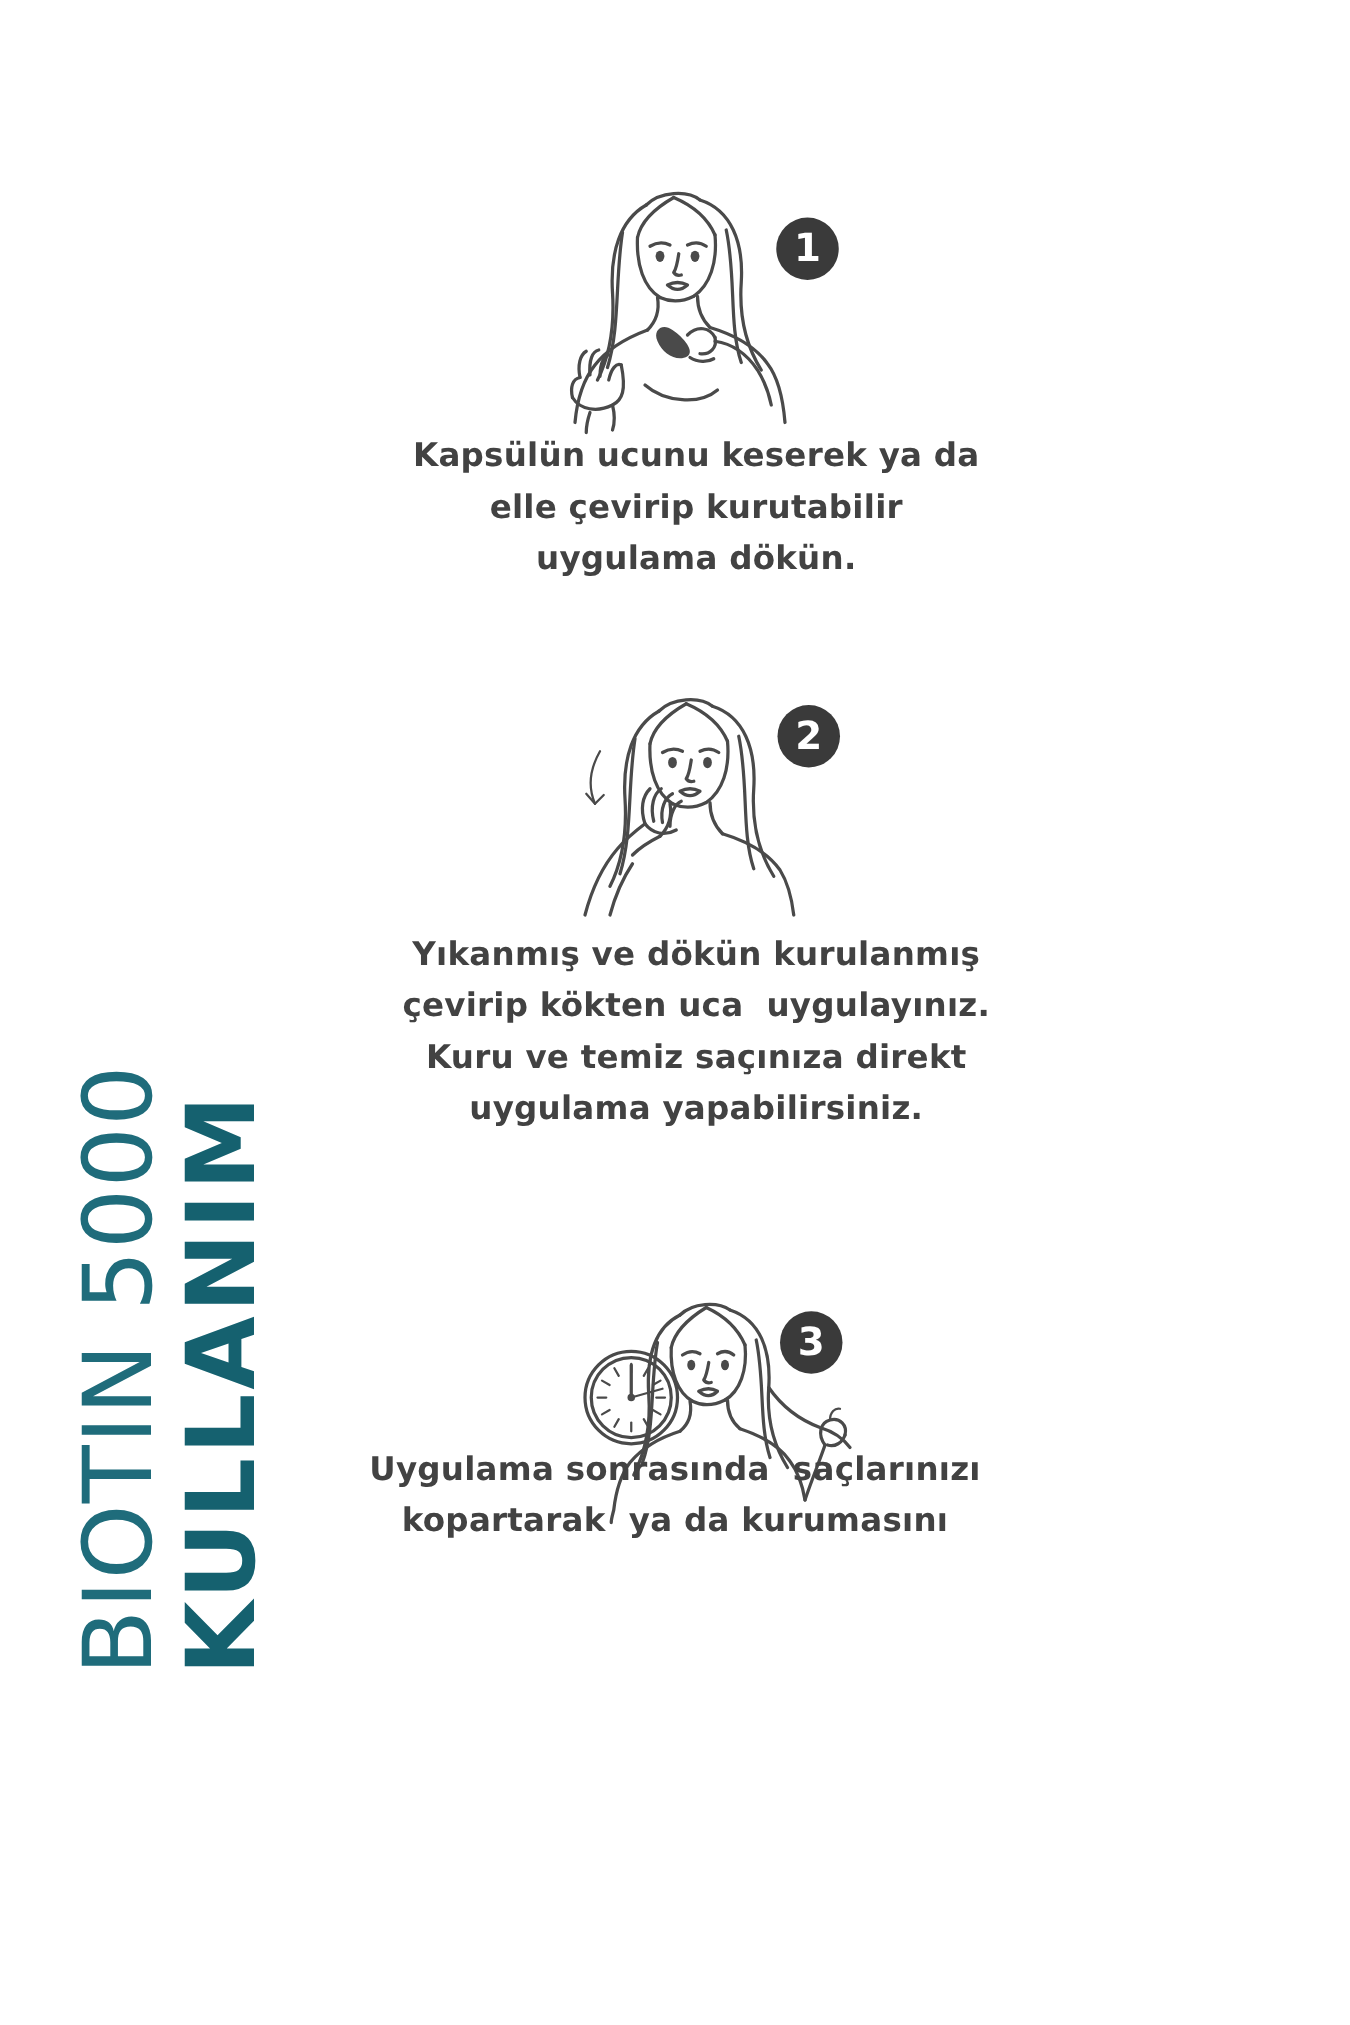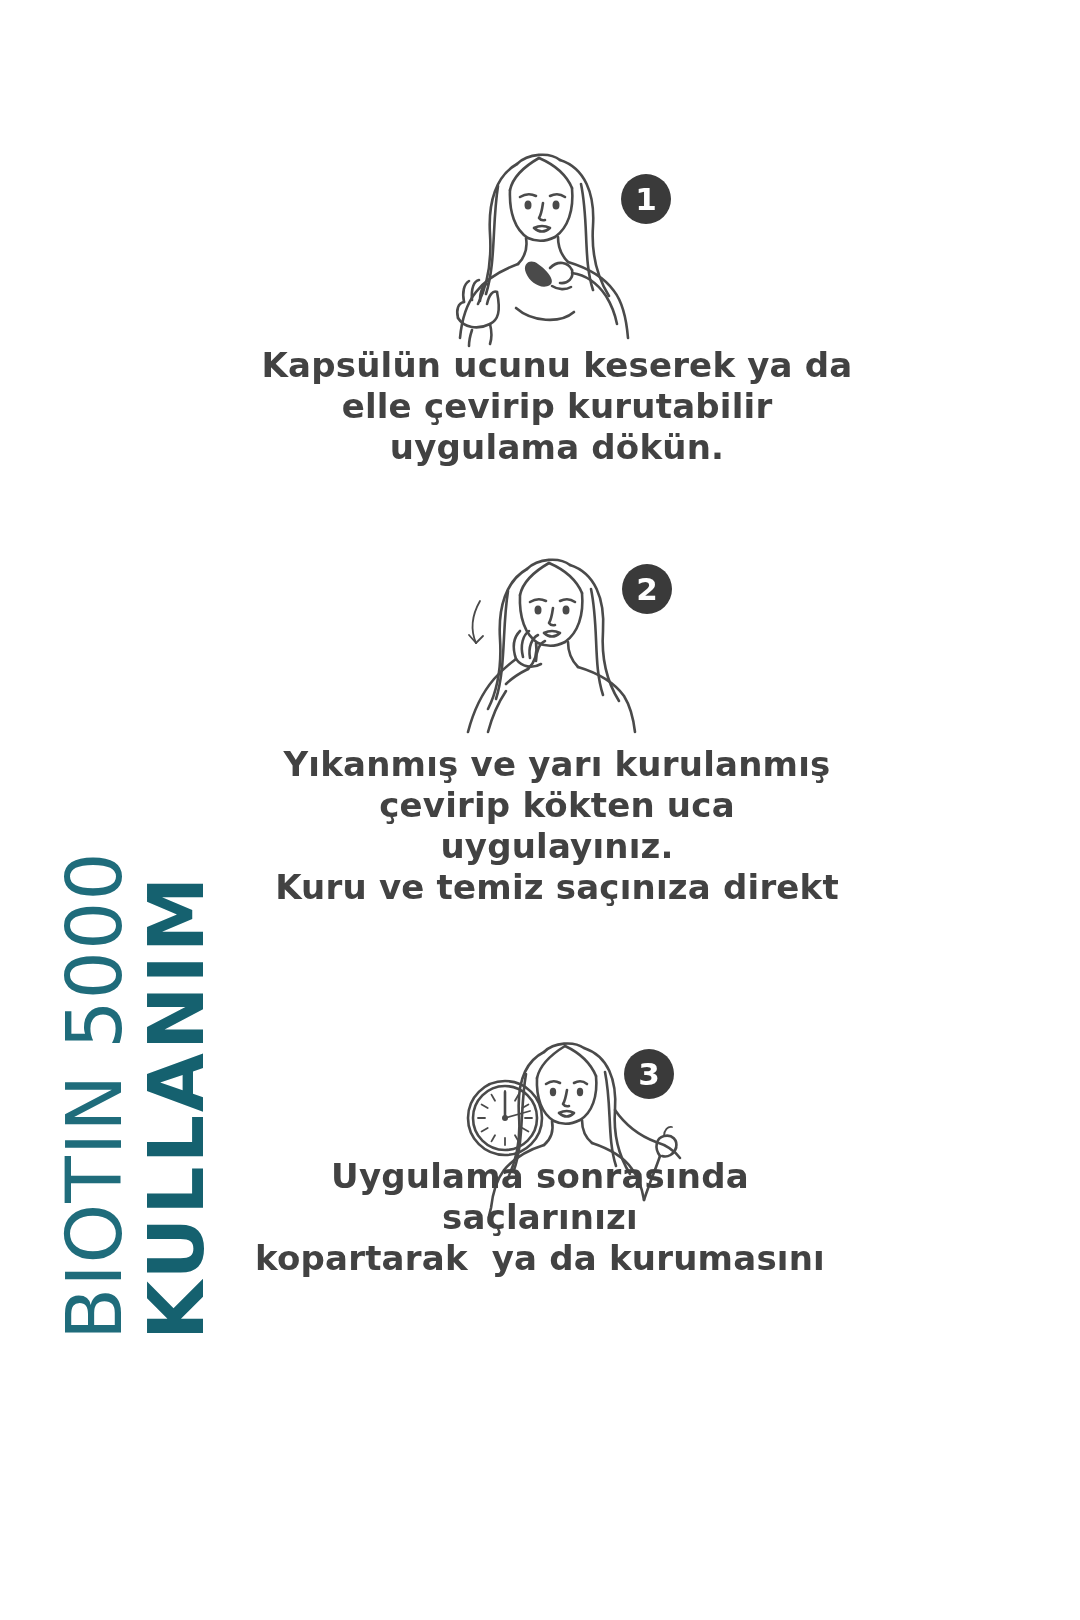--- a/index.html
+++ b/index.html
@@ -35,21 +35,21 @@
   .illus{position:absolute;}
   .illus svg{display:block;}
   .badge{
     position:absolute;width:50px;height:50px;border-radius:50%;
     background:var(--badge);color:var(--badge-fg);
     display:flex;align-items:center;justify-content:center;
     font-size:31px;font-weight:700;
   }
   .caption{
     position:absolute;width:600px;margin:0;text-align:center;
-    font-size:34px;font-weight:700;line-height:41px;color:var(--text);
+    font-size:26px;font-weight:700;line-height:41px;color:var(--text);
     letter-spacing:0.2px;
   }
   .caption span{white-space:pre-wrap;}
   .p1-illus{left:420px;top:140px;}
   .p1-badge{left:621px;top:174px;}
   .p1-caption{left:257px;top:345px;}
   .p2-illus{left:420px;top:525px;}
   .p2-badge{left:622px;top:564px;}
   .p2-caption{left:257px;top:744px;}
   .p3-illus{left:420px;top:1030px;}
@@ -164,23 +164,24 @@
         </g>
       </g>
     <ellipse cx="118" cy="85" rx="3.5" ry="4.5" class="fillart"></ellipse>
         <ellipse cx="146" cy="85" rx="3.5" ry="4.5" class="fillart"></ellipse>
       </svg>
   </div>
   <div class="badge p2-badge">
     <span>2</span>
   </div>
   <p class="caption p2-caption">
-    <span>Yıkanmış ve yarı kurulanmış</span><br>
+    <span>Yıkanmış ve dökün kurulanmış</span><br>
     <span>çevirip kökten uca  uygulayınız.</span><br>
     <span>Kuru ve temiz saçınıza direkt</span><br>
+    <span>uygulama yapabilirsiniz.</span>
   </p>
 
   <div class="illus p3-illus">
     <svg width="300" height="190" viewBox="0 0 300 190">
 
       <g class="lineart">
         <circle cx="85" cy="88" r="37"></circle>
         <circle cx="85" cy="88" r="32"></circle>
         <path class="thin" d="M85,61 L85,68"></path>
         <path class="thin" d="M98.5,64.6 L95,70.7"></path>

